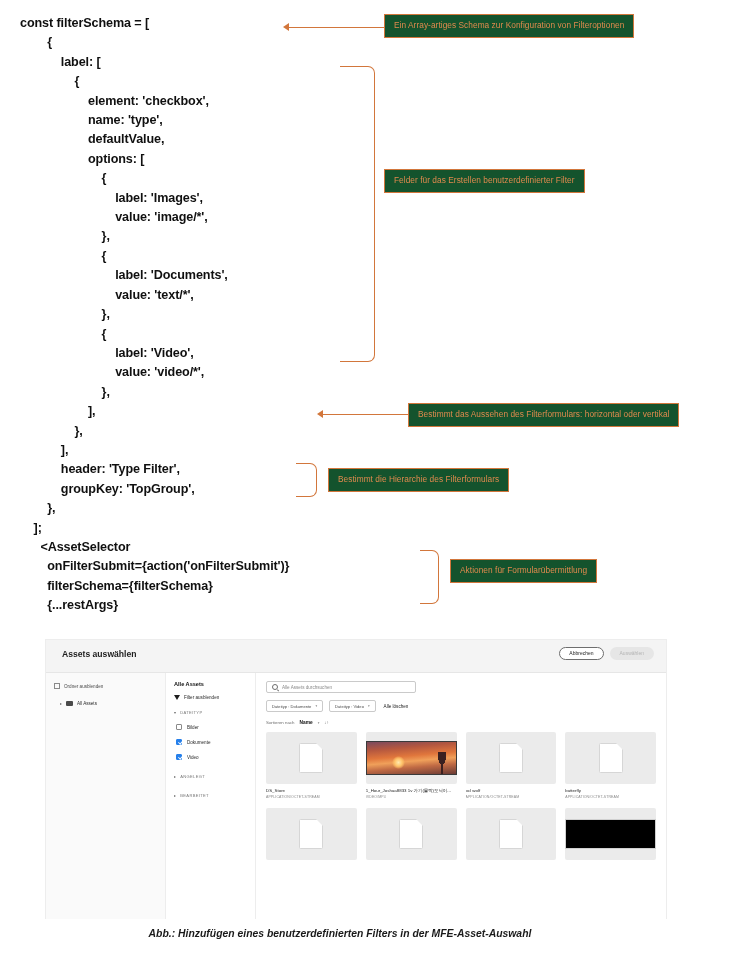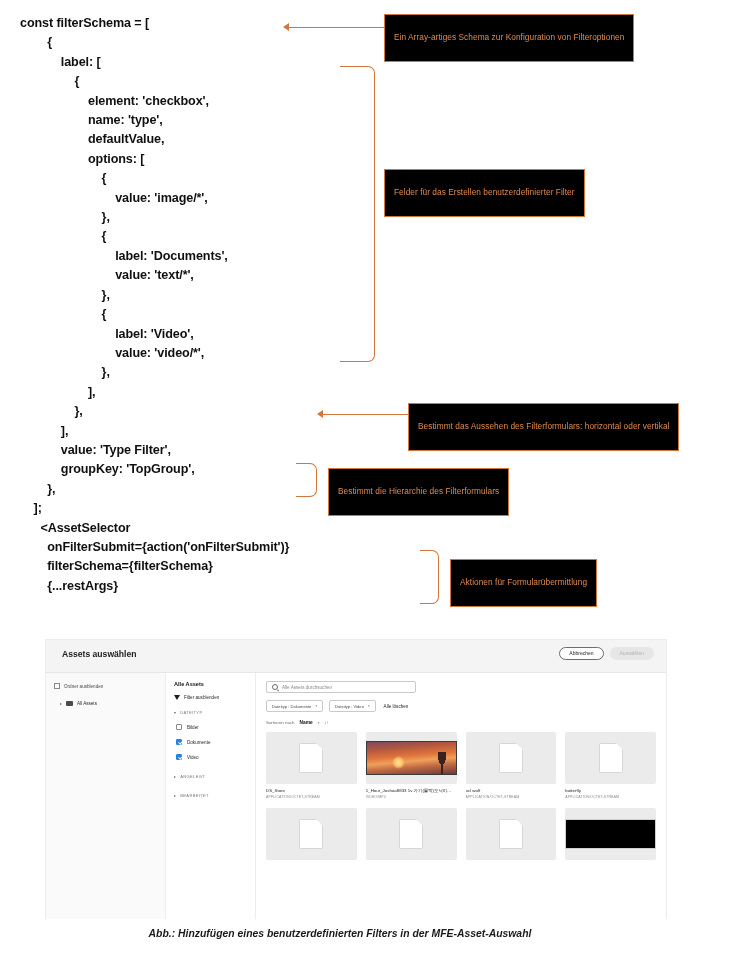--- a/index.html
+++ b/index.html
@@ -33,25 +33,25 @@
     white-space: pre;
     color: #101010;
     letter-spacing: -0.1px;
     padding-left: 20px;
   }
 
   
   .ann {
     position: absolute;
     border: 1px solid #D2763B;
-    background: #000000;
+    background: #14532d;
     color: #E08A4E;
     font-size: 8.3px;
     line-height: 1.2;
-    padding: 18px 9px;
+    padding: 6px 9px;
     white-space: nowrap;
     letter-spacing: 0.05px;
   }
   .leader {
     position: absolute;
     background: #D2763B;
     height: 1px;
   }
   .arrow-l {
     position: absolute;
@@ -382,34 +382,35 @@
   <div class="code-area">
     <div class="code-line">const filterSchema = [</div>
     <div class="code-line">        {</div>
     <div class="code-line">            label: [</div>
     <div class="code-line">                {</div>
     <div class="code-line">                    element: 'checkbox',</div>
     <div class="code-line">                    name: 'type',</div>
     <div class="code-line">                    defaultValue,</div>
     <div class="code-line">                    options: [</div>
     <div class="code-line">                        {</div>
+    <div class="code-line">                            label: 'Images',</div>
     <div class="code-line">                            value: 'image/*',</div>
     <div class="code-line">                        },</div>
     <div class="code-line">                        {</div>
     <div class="code-line">                            label: 'Documents',</div>
     <div class="code-line">                            value: 'text/*',</div>
     <div class="code-line">                        },</div>
     <div class="code-line">                        {</div>
     <div class="code-line">                            label: 'Video',</div>
     <div class="code-line">                            value: 'video/*',</div>
     <div class="code-line">                        },</div>
     <div class="code-line">                    ],</div>
     <div class="code-line">                },</div>
     <div class="code-line">            ],</div>
-    <div class="code-line">            value: 'Type Filter',</div>
+    <div class="code-line">            header: 'Type Filter',</div>
     <div class="code-line">            groupKey: 'TopGroup',</div>
     <div class="code-line">        },</div>
     <div class="code-line">    ];</div>
     <div class="code-line">      &lt;AssetSelector</div>
     <div class="code-line">        onFilterSubmit={action('onFilterSubmit')}</div>
     <div class="code-line">        filterSchema={filterSchema}</div>
     <div class="code-line">        {...restArgs}</div>
   </div>
 
   <div class="ann" style="left:384px; top:14px;">Ein Array-artiges Schema zur Konfiguration von Filteroptionen</div>

